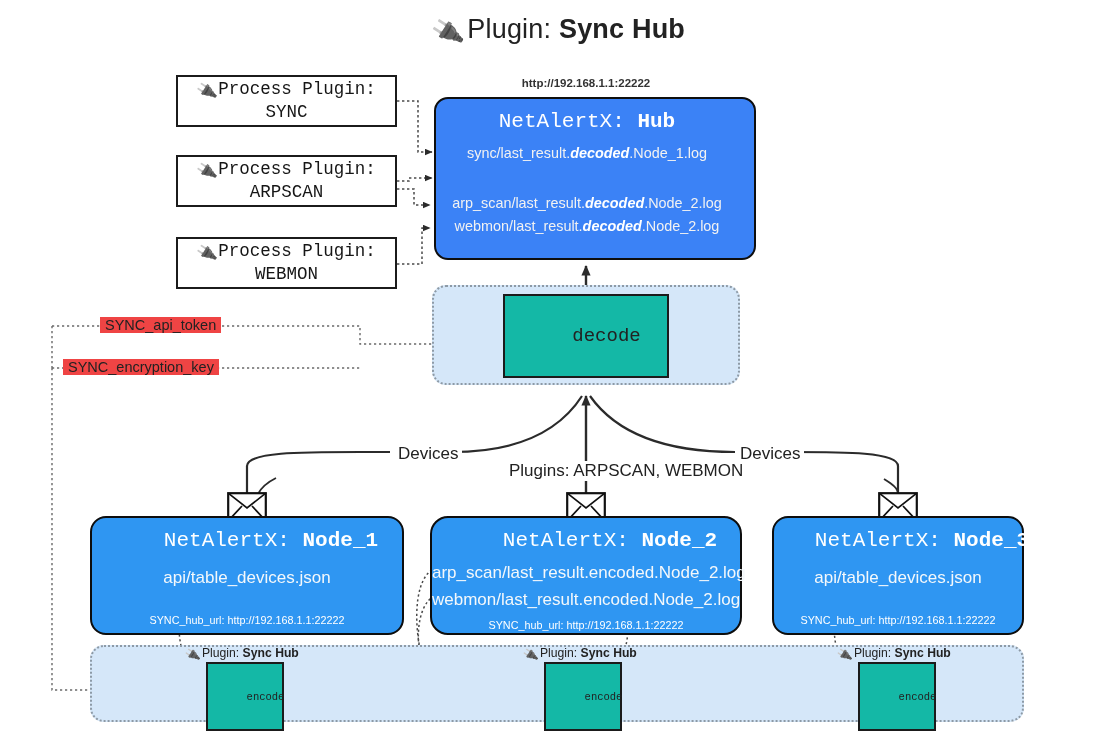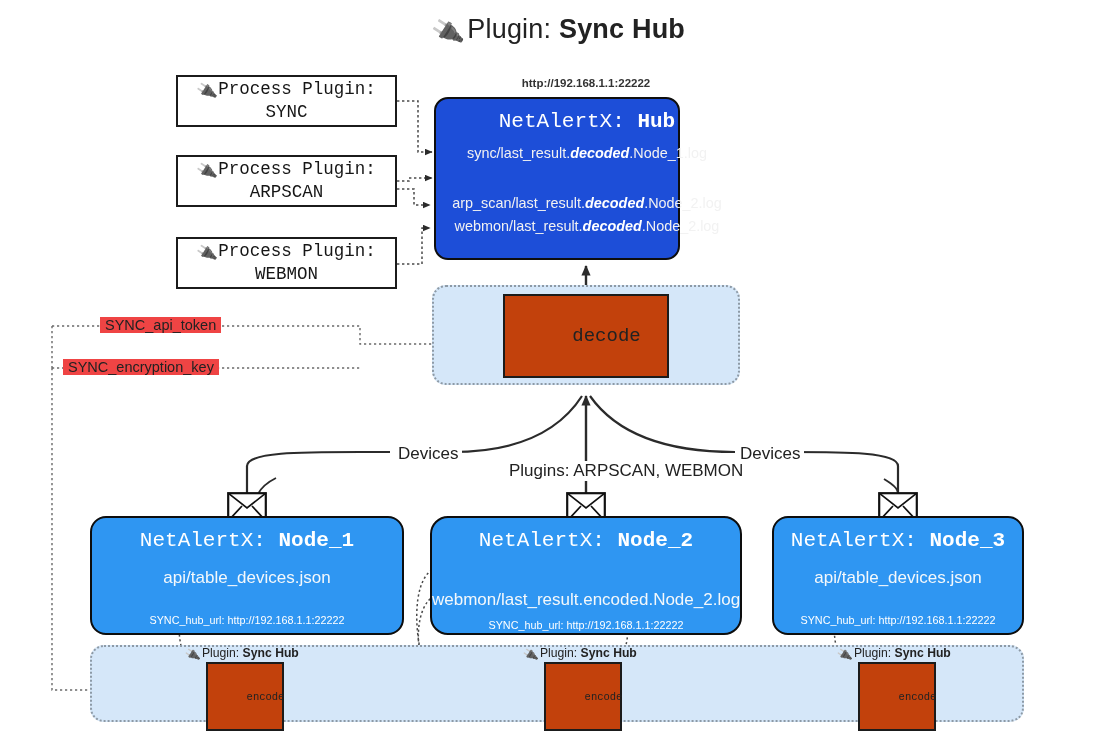--- a/index.html
+++ b/index.html
@@ -20,46 +20,46 @@
       box-sizing:border-box;font-family:"Liberation Mono", monospace;
       font-size:17.5px;color:#161616;text-align:center;line-height:1.32;
       display:flex;flex-direction:column;justify-content:center;align-items:center;}
   .proc-box .l1{white-space:nowrap;}
   .proc-box .pi{display:inline-block;transform:translateY(2px) rotate(-12deg);
       font-size:16px;margin-right:1px;}
 
   
   #hub-url{position:absolute;left:468px;top:77px;width:236px;text-align:center;
       font-size:11.5px;color:#333;font-weight:bold;}
-  #hub-box{position:absolute;left:434px;top:97px;width:246px;height:163px;
-      background:#1d4ed8;border:2.4px solid #0e0e0e;border-radius:14px;
+  #hub-box{position:absolute;left:434px;top:97px;width:322px;height:163px;
+      background:#3b82f6;border:2.4px solid #0e0e0e;border-radius:14px;
       box-sizing:border-box;}
   #hub-title{position:absolute;left:0;top:11px;width:302px;text-align:center;
       font-family:"Liberation Mono", monospace;font-size:21px;color:#fff;}
   #hub-title b{font-weight:bold;}
   .hub-line{position:absolute;left:0;width:302px;text-align:center;
       font-size:14.4px;color:#f2f2f2;white-space:nowrap;}
   .hub-line b{font-weight:bold;color:#ffffff;font-style:italic;}
 
   
   .blue-band{position:absolute;background:#d5e7f9;border:2.2px dotted #8d9aa6;
       border-radius:14px;box-sizing:border-box;}
 
   
-  .wbox{position:absolute;background:#c2410c;border:2.2px solid #1b1b1b;
+  .wbox{position:absolute;background:#14b8a6;border:2.2px solid #1b1b1b;
       box-sizing:border-box;display:flex;align-items:center;justify-content:center;
       font-family:"Liberation Mono", monospace;color:#222;padding-left:41px;}
   #decode-box{left:503px;top:294px;width:166px;height:84px;font-size:19px;}
   .encode-box{width:78px;height:69px;font-size:10.5px;}
 
   
   .node-box{position:absolute;background:#2f96f2;border:2.6px solid #0d0d0d;
       border-radius:16px;box-sizing:border-box;}
   .node-title{position:absolute;left:0;top:11px;width:100%;text-align:center;
-      font-family:"Liberation Mono", monospace;font-size:21px;color:#ffffff;}
+      font-family:"Liberation Mono", monospace;font-size:21px;color:#ffffff;padding-left:24px;}
   .node-title b{font-weight:bold;}
   .node-line{position:absolute;left:0;width:100%;text-align:center;
       font-size:17px;color:#f4f8fb;white-space:nowrap;}
   .node-url{position:absolute;left:0;width:100%;text-align:center;
       font-size:10.8px;color:#ffffff;white-space:nowrap;}
 
   
   .plug-label{position:absolute;font-size:12.2px;color:#222;white-space:nowrap;}
   .plug-label .pi{display:inline-block;transform:translateY(2px) rotate(-12deg);
       font-size:12px;margin-right:2px;}
@@ -210,20 +210,21 @@
     <span>SYNC_hub_url:</span>
     <span>http://192.168.1.1:22222</span>
   </div>
 </div>
 
 <div class="node-box" style="left:430px;top:516px;width:312px;height:119px;border-radius:18px;">
   <div class="node-title">
     <span>NetAlertX:</span>
     <b>Node_2</b>
   </div>
+  <div class="node-line" style="top:45px;">arp_scan/last_result.encoded.Node_2.log</div>
   <div class="node-line" style="top:72px;">webmon/last_result.encoded.Node_2.log</div>
   <div class="node-url" style="top:101px;">
     <span>SYNC_hub_url:</span>
     <span>http://192.168.1.1:22222</span>
   </div>
 </div>
 
 <div class="node-box" style="left:772px;top:516px;width:252px;height:119px;">
   <div class="node-title">
     <span>NetAlertX:</span>

